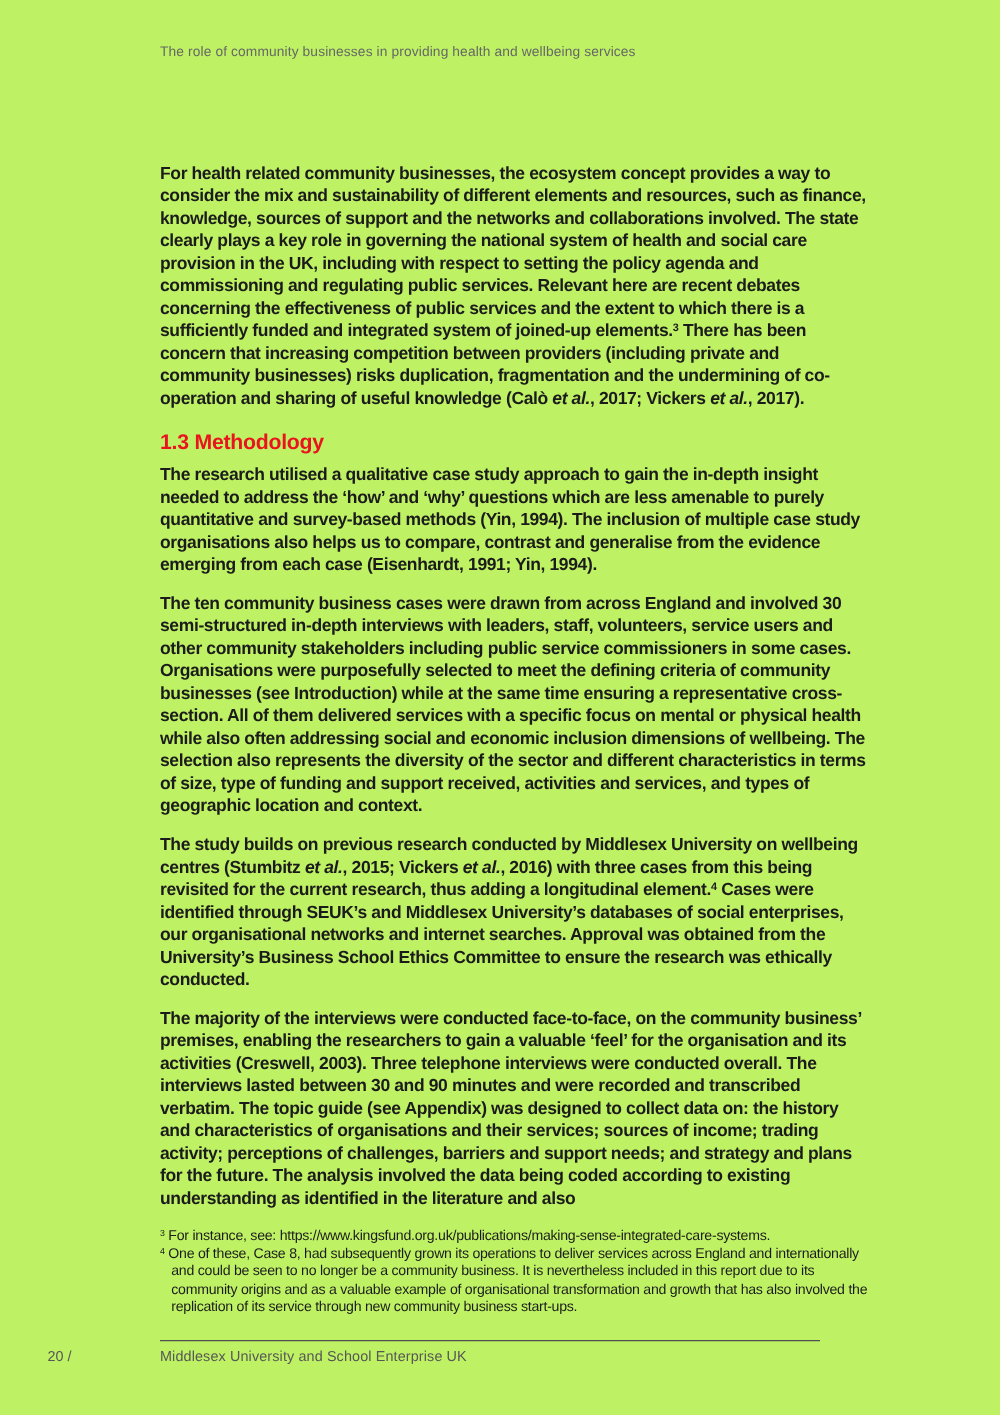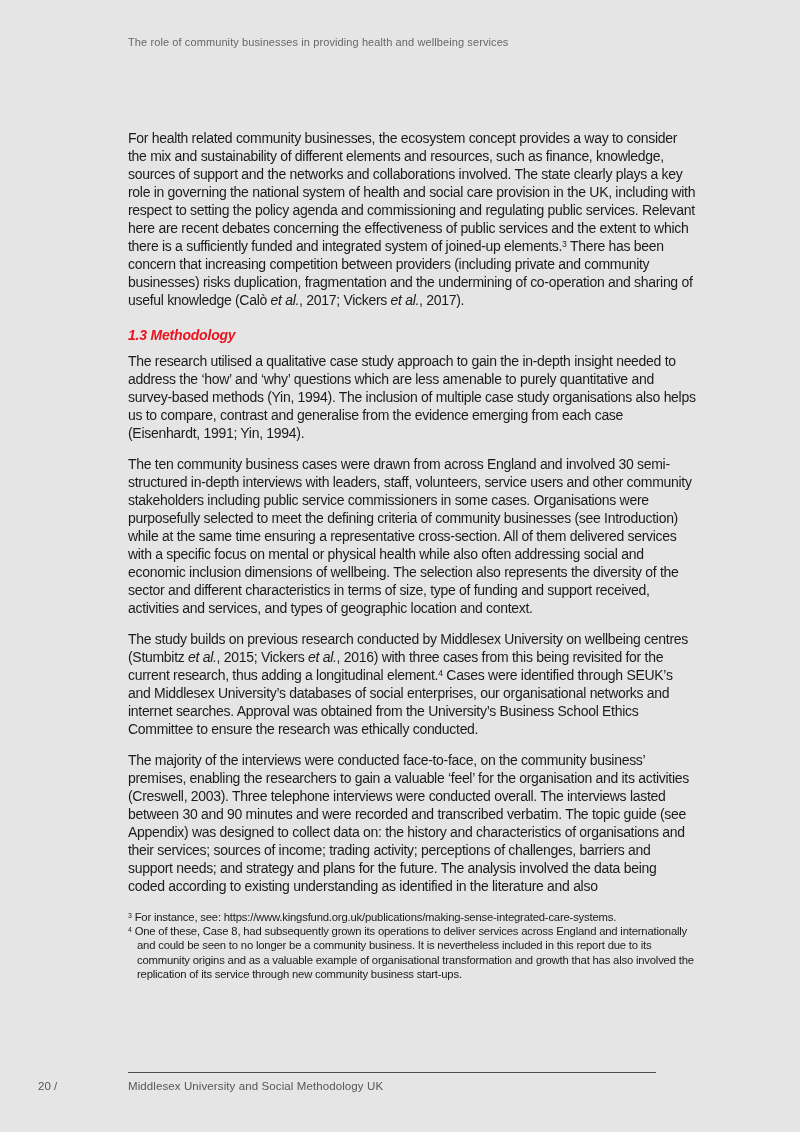--- a/index.html
+++ b/index.html
@@ -5,21 +5,21 @@
   html, body { margin: 0; padding: 0; }
   body {
     width: 800px; height: 1132px;
     background: #ffffff;
     font-family: "Liberation Sans", sans-serif;
     color: #1b1b1b;
   }
   .page {
     position: relative;
     width: 800px; height: 1132px;
-    background: #e5e5e5;
+    background: #bef264;
     overflow: hidden;
   }
   .running-header {
     position: absolute;
     left: 128px; top: 36px;
     font-size: 11px;
     line-height: 13px;
     color: #676767;
     letter-spacing: 0.1px;
   }
@@ -27,29 +27,29 @@
     position: absolute;
     left: 128px; top: 129px;
     width: 568px;
   }
   .para {
     margin: 0 0 13px 0;
     font-size: 14px;
     line-height: 18px;
     letter-spacing: -0.3px;
     color: #1b1b1b;
+    font-weight: bold;
   }
   .section-heading {
     margin: 17px 0 7px 0;
-    font-size: 14px;
+    font-size: 17px;
     line-height: 19px;
     font-weight: bold;
     letter-spacing: -0.2px;
     color: #e9141d;
-    font-style: italic;
   }
   .fnref {
     font-size: 62%;
     vertical-align: baseline;
     position: relative;
     top: -0.45em;
     line-height: 0;
   }
   em { font-style: italic; }
   .footnotes { margin-top: 15px; }
@@ -105,15 +105,15 @@
 
     <div class="footnotes">
       <p class="fn"><sup class="fnref">3</sup><span> For instance, see: https://www.kingsfund.org.uk/publications/making-sense-integrated-care-systems.</span></p>
       <p class="fn"><sup class="fnref">4</sup><span> One of these, Case 8, had subsequently grown its operations to deliver services across England and internationally and could be seen to no longer be a community business. It is nevertheless included in this report due to its community origins and as a valuable example of organisational transformation and growth that has also involved the replication of its service through new community business start-ups.</span></p>
     </div>
 
   </div>
 
   <div class="footer-rule"></div>
   <div class="page-number">20 /</div>
-  <div class="publisher">Middlesex University and Social Methodology UK</div>
+  <div class="publisher">Middlesex University and School Enterprise UK</div>
 
 </div>
 
 </body></html>

